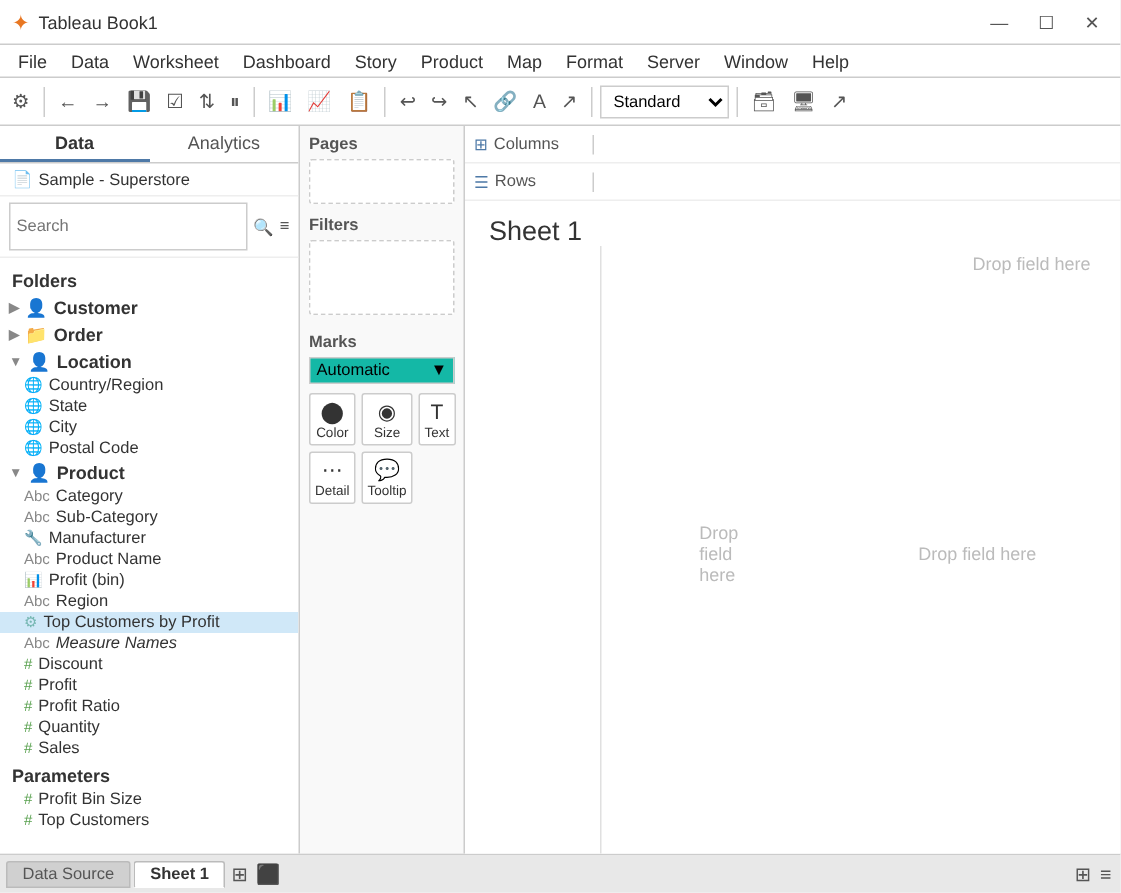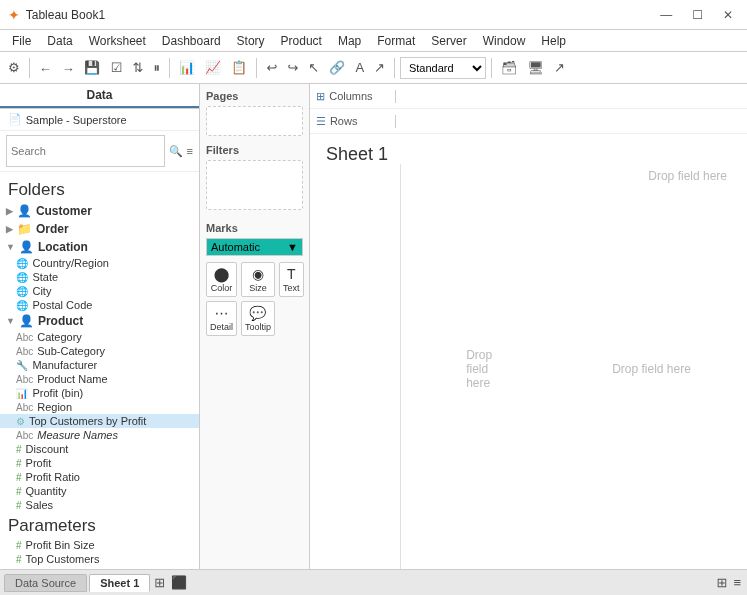--- a/index.html
+++ b/index.html
@@ -82,21 +82,21 @@
       font-size: 11px; color: #333;
     }
     .folder-item.highlighted { background: #d0e8f8; }
 
     .item-icon { margin-right: 4px; font-size: 10px; }
     .icon-blue { color: #4e79a7; }
     .icon-green { color: #59a14f; }
     .icon-cyan { color: #76b7b2; }
 
     .section-label {
-      font-size: 17px; font-weight: normal; color: #333; padding: 4px 8px 2px;
+      font-size: 12px; font-weight: bold; color: #333; padding: 4px 8px 2px;
     }
 
     
     .middle-panel {
       width: 110px; background: #f9f9f9; border-right: 1px solid #ccc;
       display: flex; flex-direction: column; padding: 6px;
     }
     .panel-section-title { font-size: 11px; font-weight: bold; color: #555; margin-bottom: 4px; }
     .drop-zone {
       border: 1px dashed #ccc; background: #fff; min-height: 40px;
@@ -222,20 +222,21 @@
   <button class="toolbar-btn">🖥</button>
   <button class="toolbar-btn">↗</button>
 </div>
 
 <div class="main-layout">
 
   <div class="left-panel">
 
     <div class="left-panel-tabs">
       <div class="left-tab active">Data</div>
+      <div class="left-tab">Analytics</div>
     </div>
 
     <div class="left-panel-header">
       <span class="panel-icon">📄</span>
       <span style="font-size:11px; color:#333;">Sample - Superstore</span>
     </div>
 
     <div class="search-bar">
       <input class="search-input" type="text" placeholder="Search" style="">
       <button class="search-btn">🔍</button>

